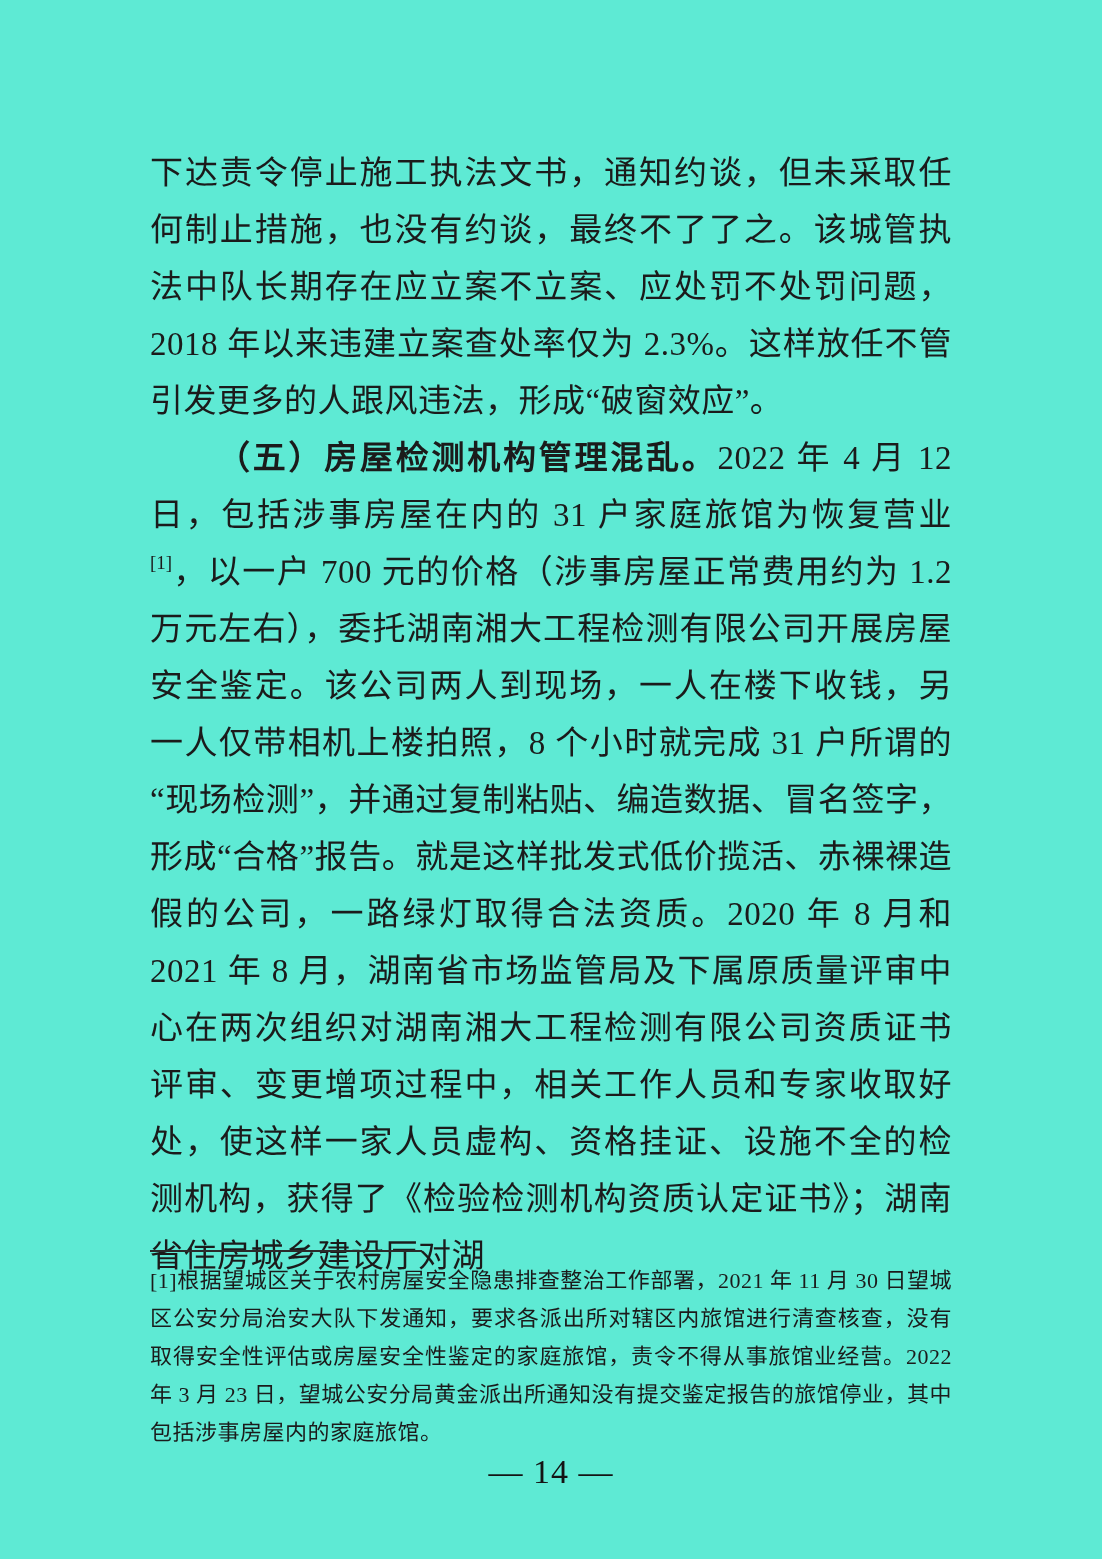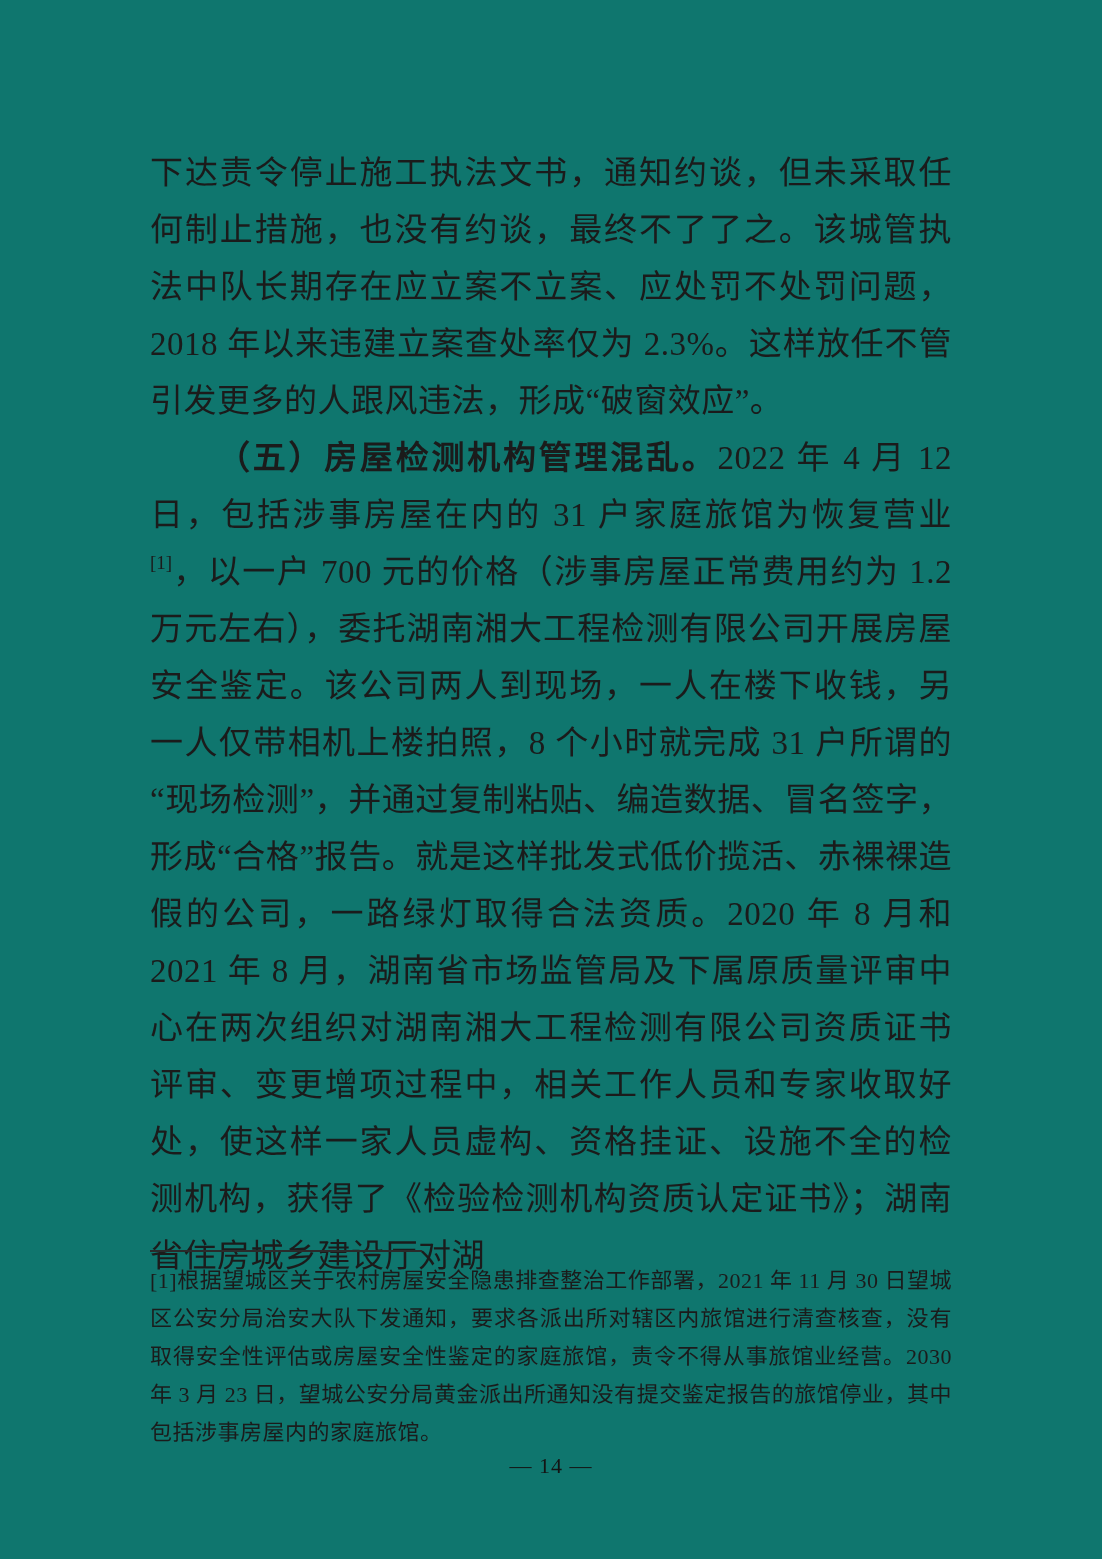--- a/index.html
+++ b/index.html
@@ -11,21 +11,21 @@
     width: 1102px;
     height: 1559px;
     position: relative;
     overflow: hidden;
     font-family: "Liberation Serif", "DejaVu Serif", serif;
     color: #1b1b1b;
   }
   .page {
     position: absolute;
     inset: 0;
-    background: #0f766e;
+    background: #5eead4;
   }
   .content {
     position: absolute;
     left: 150px;
     top: 145px;
     width: 802px;
   }
   .para {
     margin: 0;
     font-size: 33px;
@@ -68,38 +68,38 @@
     line-height: 38px;
     text-align: justify;
     letter-spacing: 0.5px;
   }
   .page-number {
     position: absolute;
     top: 1453px;
     left: 0;
     width: 1102px;
     text-align: center;
-    font-size: 22px;
+    font-size: 34px;
     letter-spacing: 1px;
     color: #141414;
   }
 </style>
 </head>
 <body>
 
 <div class="page">
 
   <div class="content">
 
     <p class="para"><span>下达责令停止施工执法文书，通知约谈，但未采取任何制止措施，也没有约谈，最终不了了之。该城管执法中队长期存在应立案不立案、应处罚不处罚问题，2018 年以来违建立案查处率仅为 2.3%。这样放任不管引发更多的人跟风违法，形成“破窗效应”。</span></p>
 
     <p class="para indent"><span class="seg-bold">（五）房屋检测机构管理混乱。</span><span>2022 年 4 月 12 日，包括涉事房屋在内的 31 户家庭旅馆为恢复营业</span><sup class="fnref">[1]</sup><span>，以一户 700 元的价格</span><span class="seg-kaiti">（涉事房屋正常费用约为 1.2 万元左右）</span><span>，委托湖南湘大工程检测有限公司开展房屋安全鉴定。该公司两人到现场，一人在楼下收钱，另一人仅带相机上楼拍照，8 个小时就完成 31 户所谓的“现场检测”，并通过复制粘贴、编造数据、冒名签字，形成“合格”报告。就是这样批发式低价揽活、赤裸裸造假的公司，一路绿灯取得合法资质。2020 年 8 月和 2021 年 8 月，湖南省市场监管局及下属原质量评审中心在两次组织对湖南湘大工程检测有限公司资质证书评审、变更增项过程中，相关工作人员和专家收取好处，使这样一家人员虚构、资格挂证、设施不全的检测机构，获得了《检验检测机构资质认定证书》；湖南省住房城乡建设厅对湖</span></p>
 
   </div>
 
   <div class="footnote">
     <div class="fn-rule"></div>
-    <p class="fn-text">[1]根据望城区关于农村房屋安全隐患排查整治工作部署，2021 年 11 月 30 日望城区公安分局治安大队下发通知，要求各派出所对辖区内旅馆进行清查核查，没有取得安全性评估或房屋安全性鉴定的家庭旅馆，责令不得从事旅馆业经营。2030 年 3 月 23 日，望城公安分局黄金派出所通知没有提交鉴定报告的旅馆停业，其中包括涉事房屋内的家庭旅馆。</p>
+    <p class="fn-text">[1]根据望城区关于农村房屋安全隐患排查整治工作部署，2021 年 11 月 30 日望城区公安分局治安大队下发通知，要求各派出所对辖区内旅馆进行清查核查，没有取得安全性评估或房屋安全性鉴定的家庭旅馆，责令不得从事旅馆业经营。2022 年 3 月 23 日，望城公安分局黄金派出所通知没有提交鉴定报告的旅馆停业，其中包括涉事房屋内的家庭旅馆。</p>
   </div>
 
   <div class="page-number">— 14 —</div>
 
 </div>
 
 </body></html>

